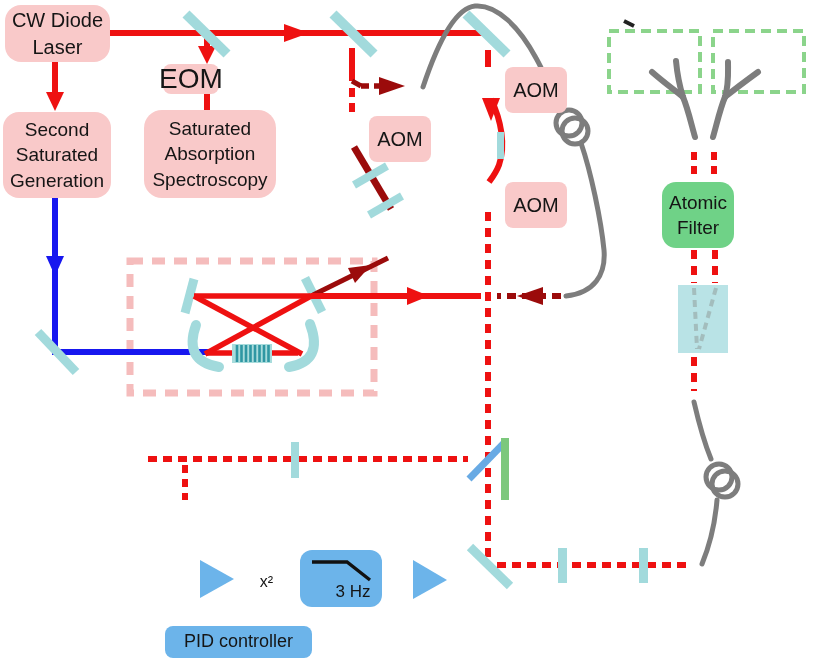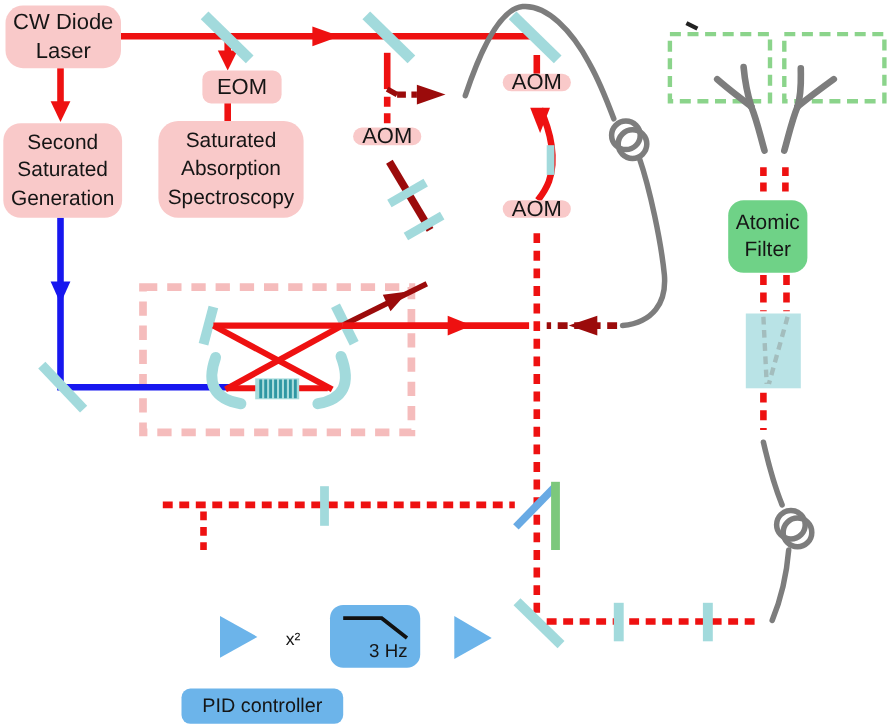--- a/index.html
+++ b/index.html
@@ -13,23 +13,23 @@
           font-family:"Liberation Sans",sans-serif;color:var(--ink);}
   #wires{position:absolute;left:0;top:0;}
   .box{position:absolute;display:flex;align-items:center;justify-content:center;
        text-align:center;box-sizing:border-box;}
   .lbl{white-space:pre-line;line-height:1.32;}
   .pink{background:var(--pink);border-radius:14px;}
   .green{background:var(--green);border-radius:14px;}
   .blue{background:var(--elec-blue);border-radius:12px;}
   .laser{left:5px;top:5px;width:105px;height:57px;font-size:20px;border-radius:16px;}
   .shg{left:3px;top:112px;width:108px;height:86px;font-size:19px;border-radius:16px;}
-  .eom{left:184px;top:64px;width:72px;height:30px;font-size:20px;border-radius:8px;}
+  .eom{left:163px;top:64px;width:56px;height:30px;font-size:28px;border-radius:8px;}
   .sas{left:144px;top:110px;width:132px;height:88px;font-size:19px;border-radius:18px;}
-  .aom{width:62px;height:16px;font-size:20px;border-radius:8px;}
+  .aom{width:62px;height:46px;font-size:20px;border-radius:8px;margin-left:48px;}
   .aom-l{left:321px;top:116px;} .aom-tr{left:457px;top:67px;} .aom-br{left:457px;top:182px;}
   .afilter{left:662px;top:182px;width:72px;height:66px;font-size:19px;}
   .efilter{flex-direction:column;justify-content:flex-end;padding-bottom:4px;font-size:17px;}
   .f500{left:92px;top:550px;width:85px;height:57px;}
   .f3{left:300px;top:550px;width:82px;height:57px;padding-left:24px;}
   .fsym{position:absolute;top:6px;left:0;width:100%;height:30px;}
   .pid{left:165px;top:626px;width:147px;height:32px;font-size:18px;border-radius:8px;}
   .sq{left:251px;top:566px;width:31px;height:31px;background:#fff;border-radius:50%;font-size:16px;}
 </style>
 </head>

